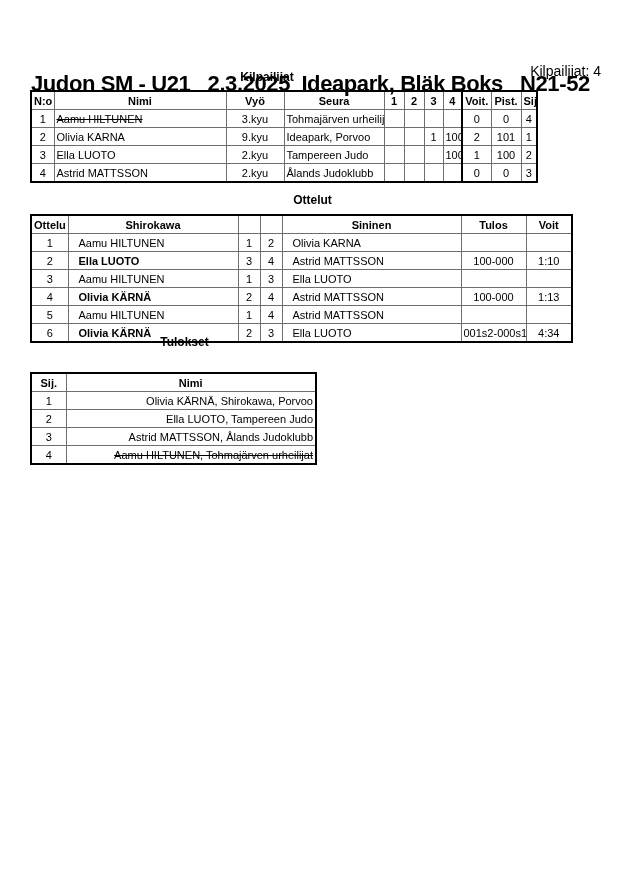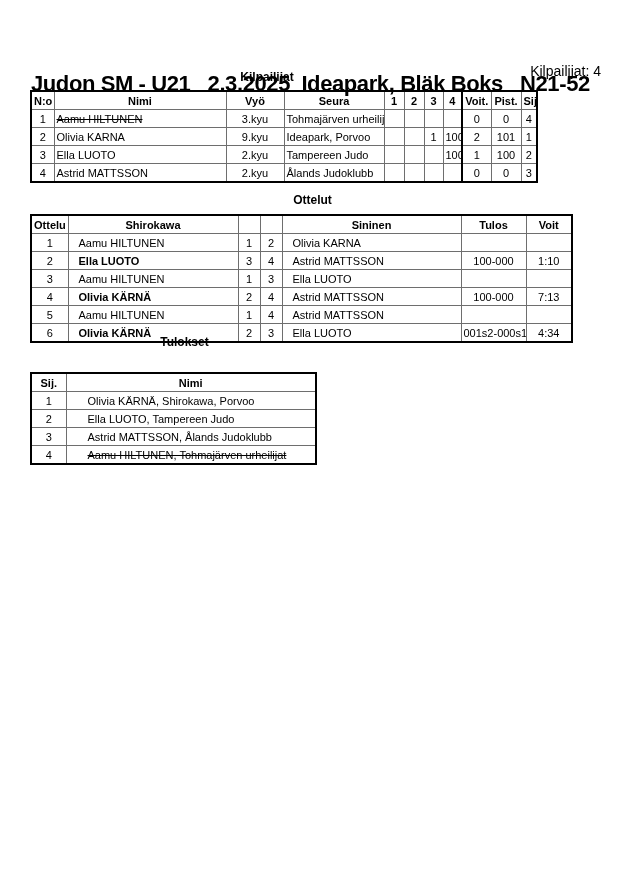--- a/index.html
+++ b/index.html
@@ -36,21 +36,21 @@
   .t th, .t td {
     border:1px solid #6e6e6e;
     height:17px; padding:0 2px;
     vertical-align:middle; overflow:hidden; white-space:nowrap;
   }
   .t th { font-weight:bold; text-align:center; }
   .c    { text-align:center; }
   .name { text-align:left; padding-left:7px; }
   .club { text-align:left; padding-left:6px; }
   .t2 .name { padding-left:10px; }
-  .t3 .name { padding-left:21px; }
+  .t3 .name { padding-left:4px;text-align:right; }
   .struck { text-decoration:line-through; }
   .b { font-weight:bold; }
 
   
   .voitL { border-left:2px solid #000 !important;margin-top:24px; }
   
   .nvr { border-right-style:hidden; }
 </style>
 </head>
 <body>
@@ -194,21 +194,21 @@
         <td class="c"></td>
         <td class="c"></td>
       </tr>
       <tr>
         <td class="c">4</td>
         <td class="name b">Olivia KÄRNÄ</td>
         <td class="c">2</td>
         <td class="c">4</td>
         <td class="name">Astrid MATTSSON</td>
         <td class="c">100-000</td>
-        <td class="c">7:13</td>
+        <td class="c">1:13</td>
       </tr>
       <tr>
         <td class="c">5</td>
         <td class="name">Aamu HILTUNEN</td>
         <td class="c">1</td>
         <td class="c">4</td>
         <td class="name">Astrid MATTSSON</td>
         <td class="c"></td>
         <td class="c"></td>
       </tr>

